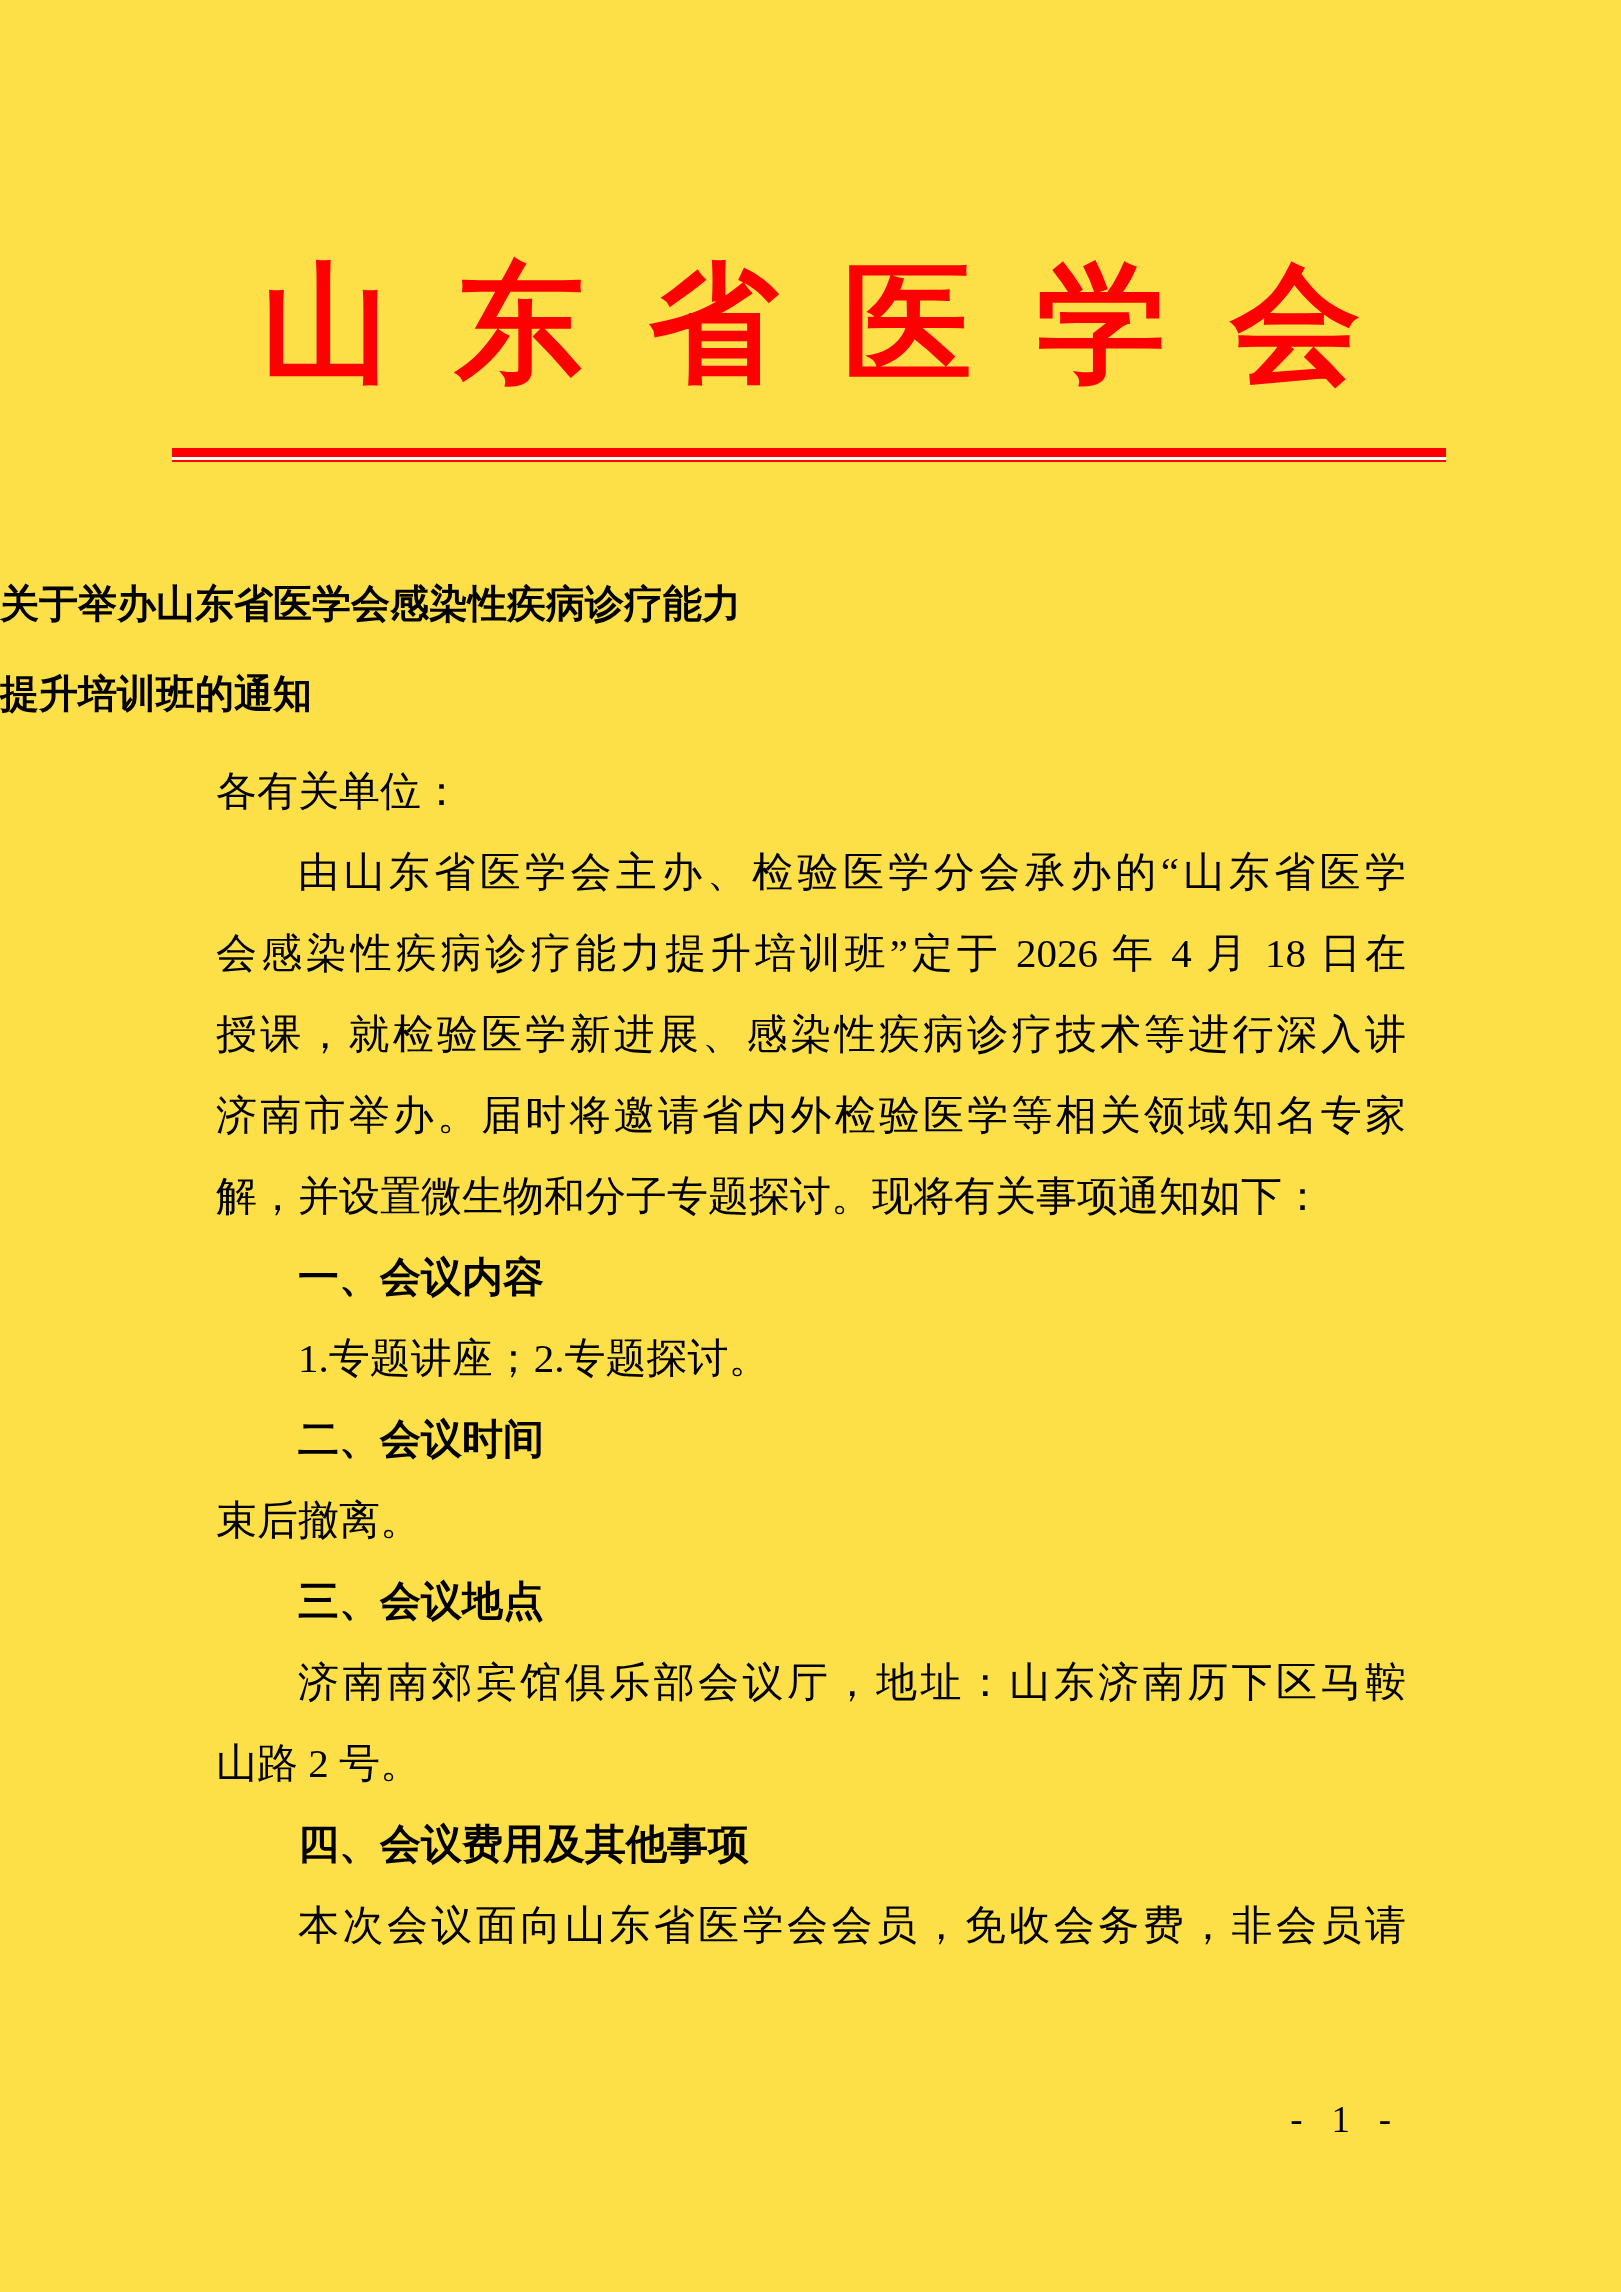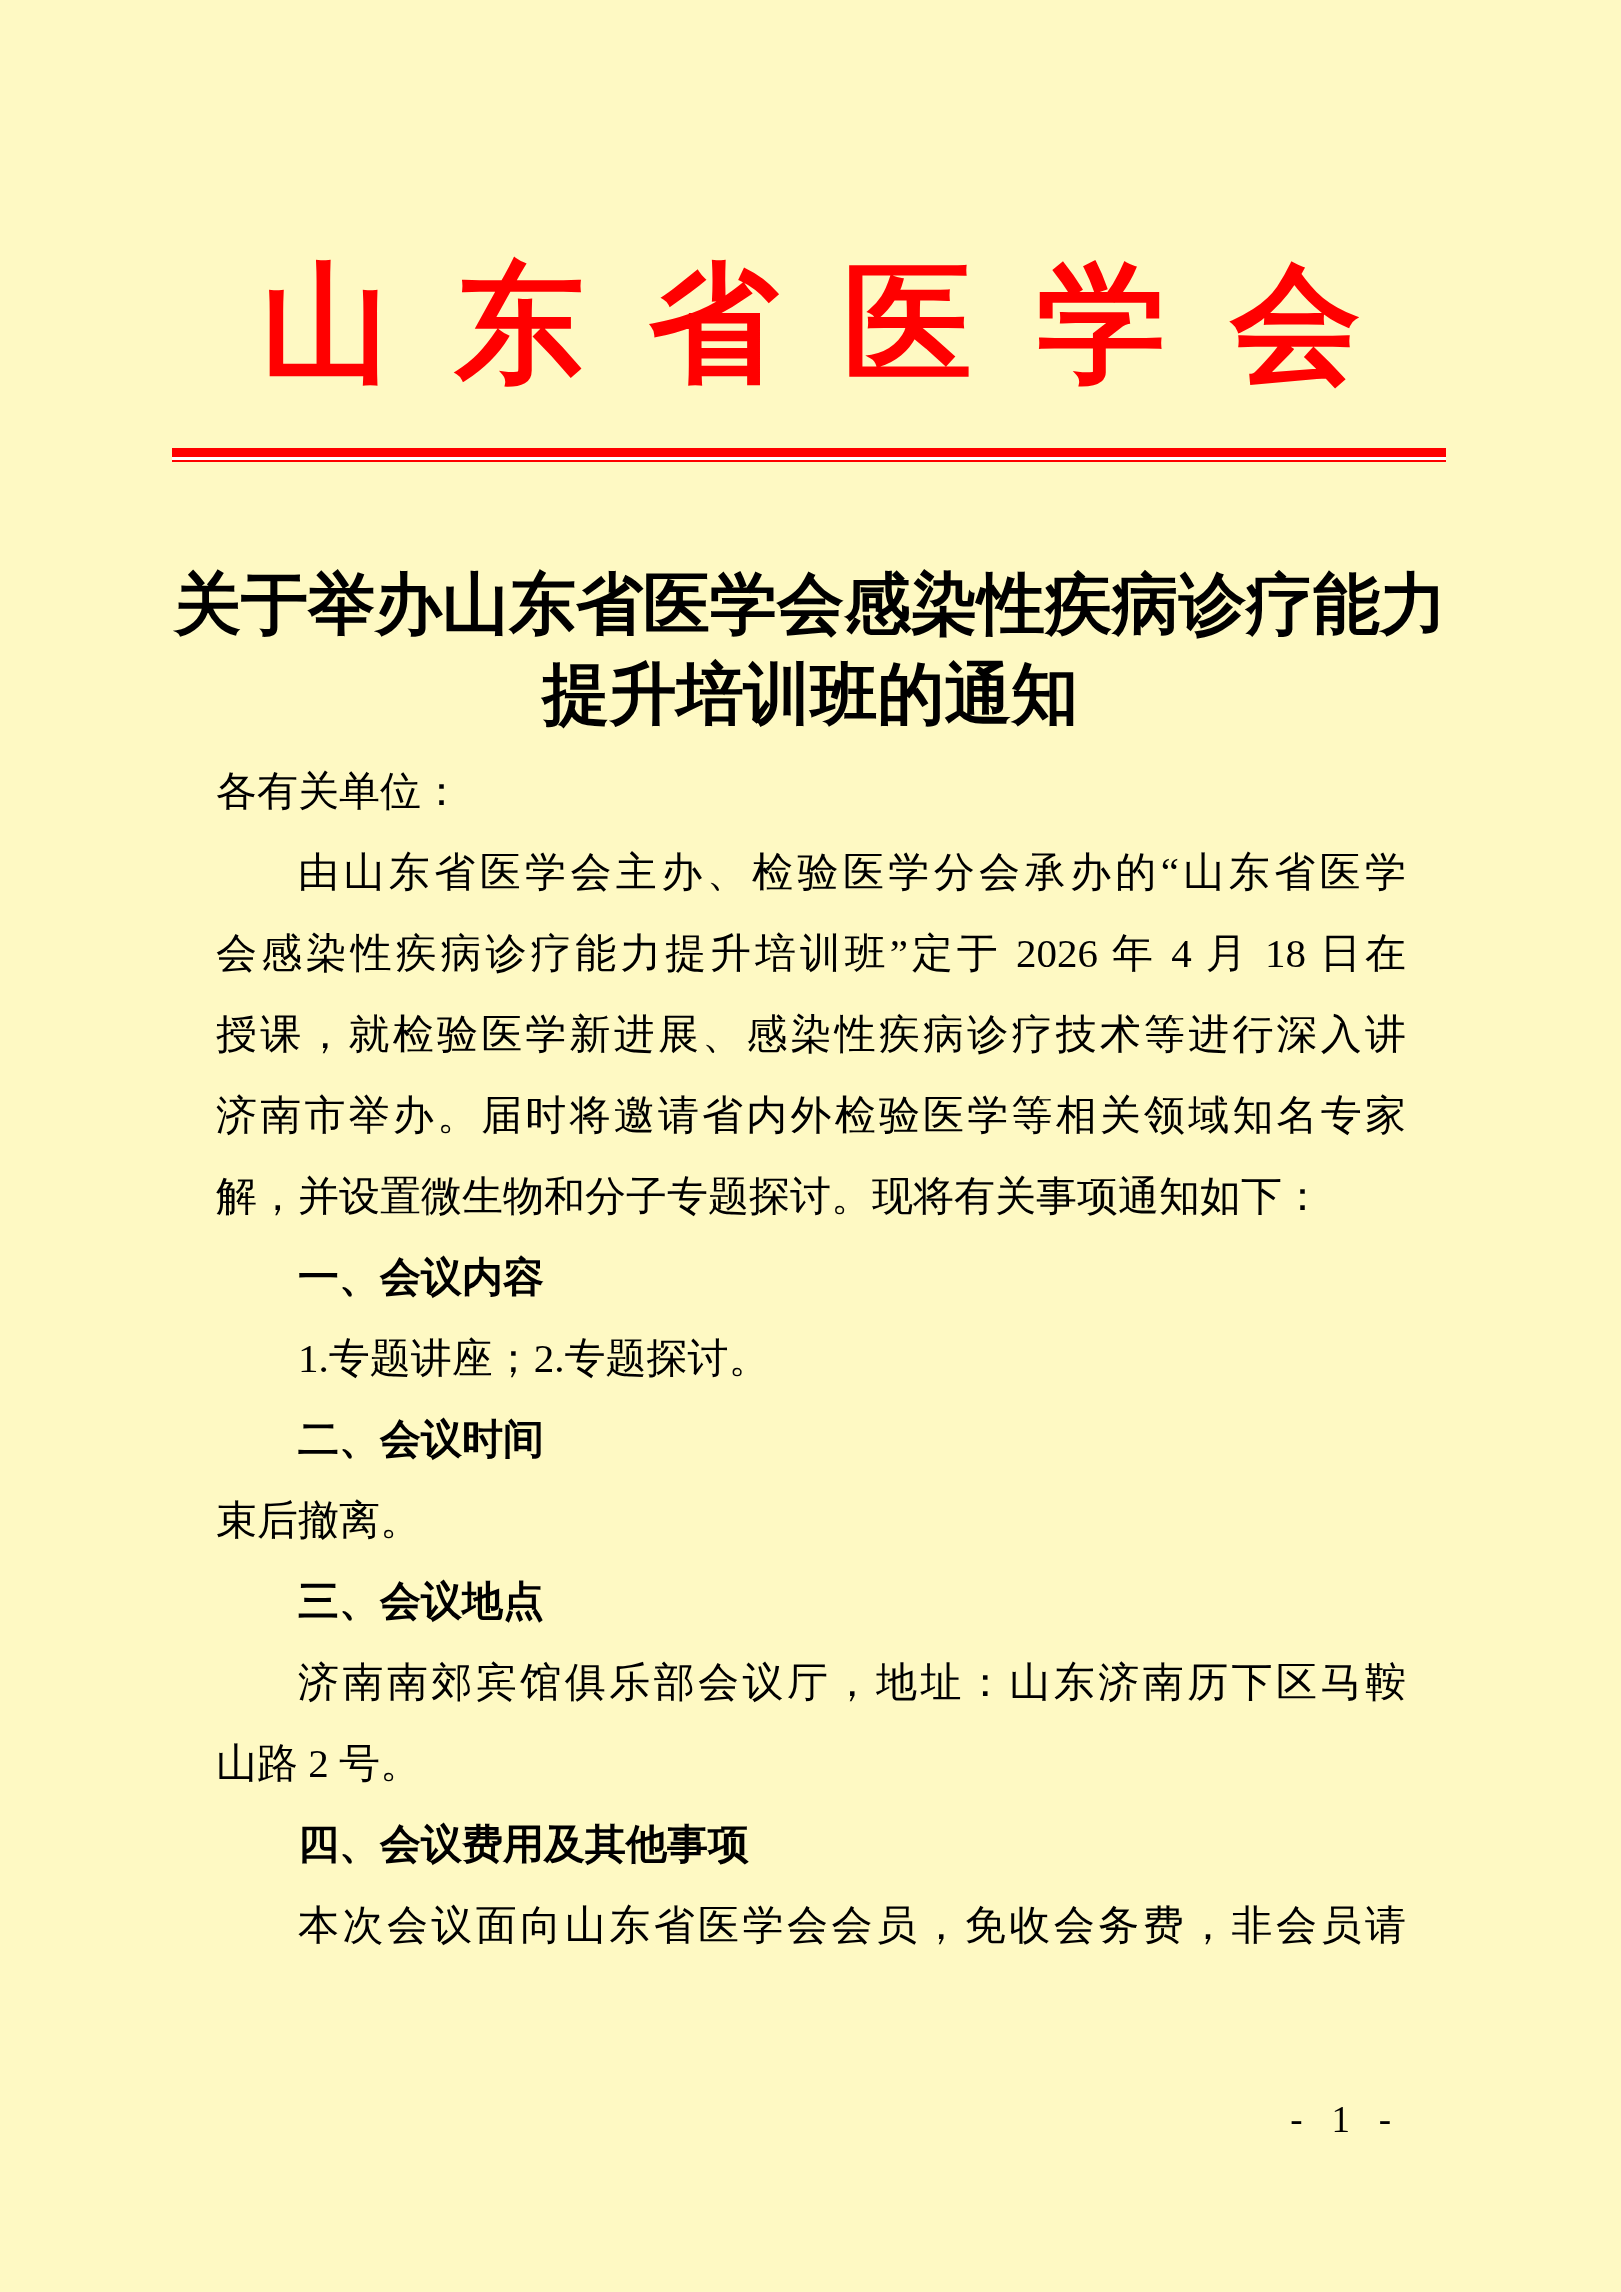--- a/index.html
+++ b/index.html
@@ -1,20 +1,20 @@
 <!DOCTYPE html>
 <html><head>
 <meta charset="utf-8">
 <style>
   html, body { margin: 0; padding: 0; background: #ffffff; }
   .page {
     position: relative;
     width: 1621px;
     height: 2293px;
-    background: #fef9c3;
+    background: #fde047;
     overflow: hidden;
     font-family: "Liberation Serif", serif;
     color: #000000;
   }
   .masthead {
     position: absolute;
     top: 251px;
     left: 0;
     width: 100%;
     text-align: center;
@@ -43,23 +43,23 @@
     right: 235px;
     font-size: 41px;
     line-height: 1.2;
     white-space: nowrap;
   }
   .notice-title {
     position: absolute;
     top: 559px;
     left: 0;
     width: 100%;
-    text-align: center;
+    text-align: left;
     font-weight: bold;
-    font-size: 67px;
+    font-size: 39px;
     line-height: 90px;
     font-family: "Liberation Serif", serif;
   }
   .body-text {
     position: absolute;
     top: 751px;
     left: 216px;
     width: 1190px;
     font-size: 41px;
     line-height: 81px;

